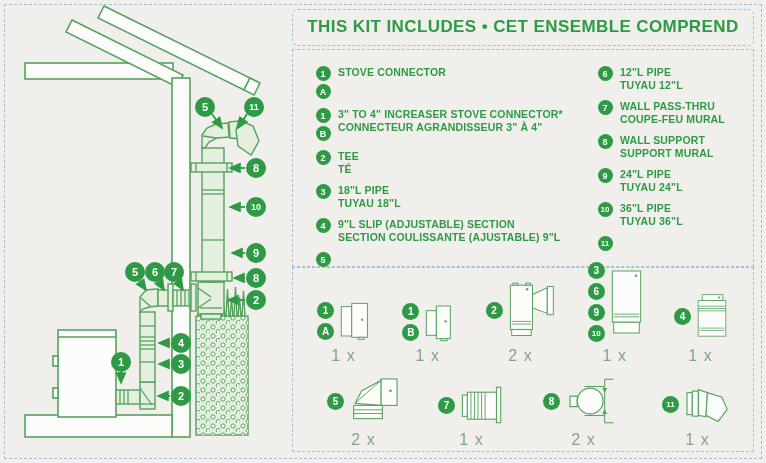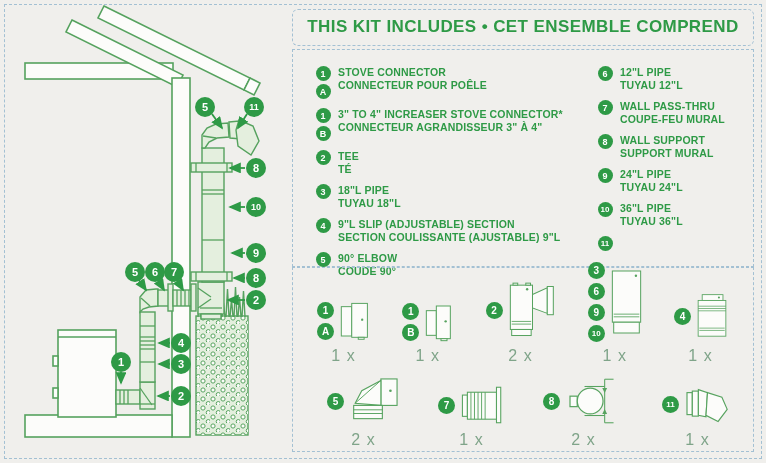--- a/index.html
+++ b/index.html
@@ -200,21 +200,20 @@
 
   <div class="box list-box">
     <div class="col left" id="list-left">
         <div class="part-item">
           <div class="badge-stack">
             <span class="badge">1</span>
             <span class="badge">A</span>
           </div>
           <div class="part-lines">
             <div>STOVE CONNECTOR</div>
-            <div>CONNECTEUR POUR POÊLE</div>
           </div>
         </div>
         <div class="part-item">
           <div class="badge-stack">
             <span class="badge">1</span>
             <span class="badge">B</span>
           </div>
           <div class="part-lines">
             <div>3" TO 4" INCREASER STOVE CONNECTOR*</div>
             <div>CONNECTEUR AGRANDISSEUR 3" À 4"</div>
@@ -243,24 +242,20 @@
             <span class="badge">4</span>
           </div>
           <div class="part-lines">
             <div>9"L SLIP (ADJUSTABLE) SECTION</div>
             <div>SECTION COULISSANTE (AJUSTABLE) 9"L</div>
           </div>
         </div>
         <div class="part-item">
           <div class="badge-stack">
             <span class="badge">5</span>
-          </div>
-          <div class="part-lines">
-            <div>90° ELBOW</div>
-            <div>COUDE 90°</div>
           </div>
         </div>
       </div>
     <div class="col right" id="list-right">
         <div class="part-item">
           <div class="badge-stack">
             <span class="badge">6</span>
           </div>
           <div class="part-lines">
             <div>12"L PIPE</div>

